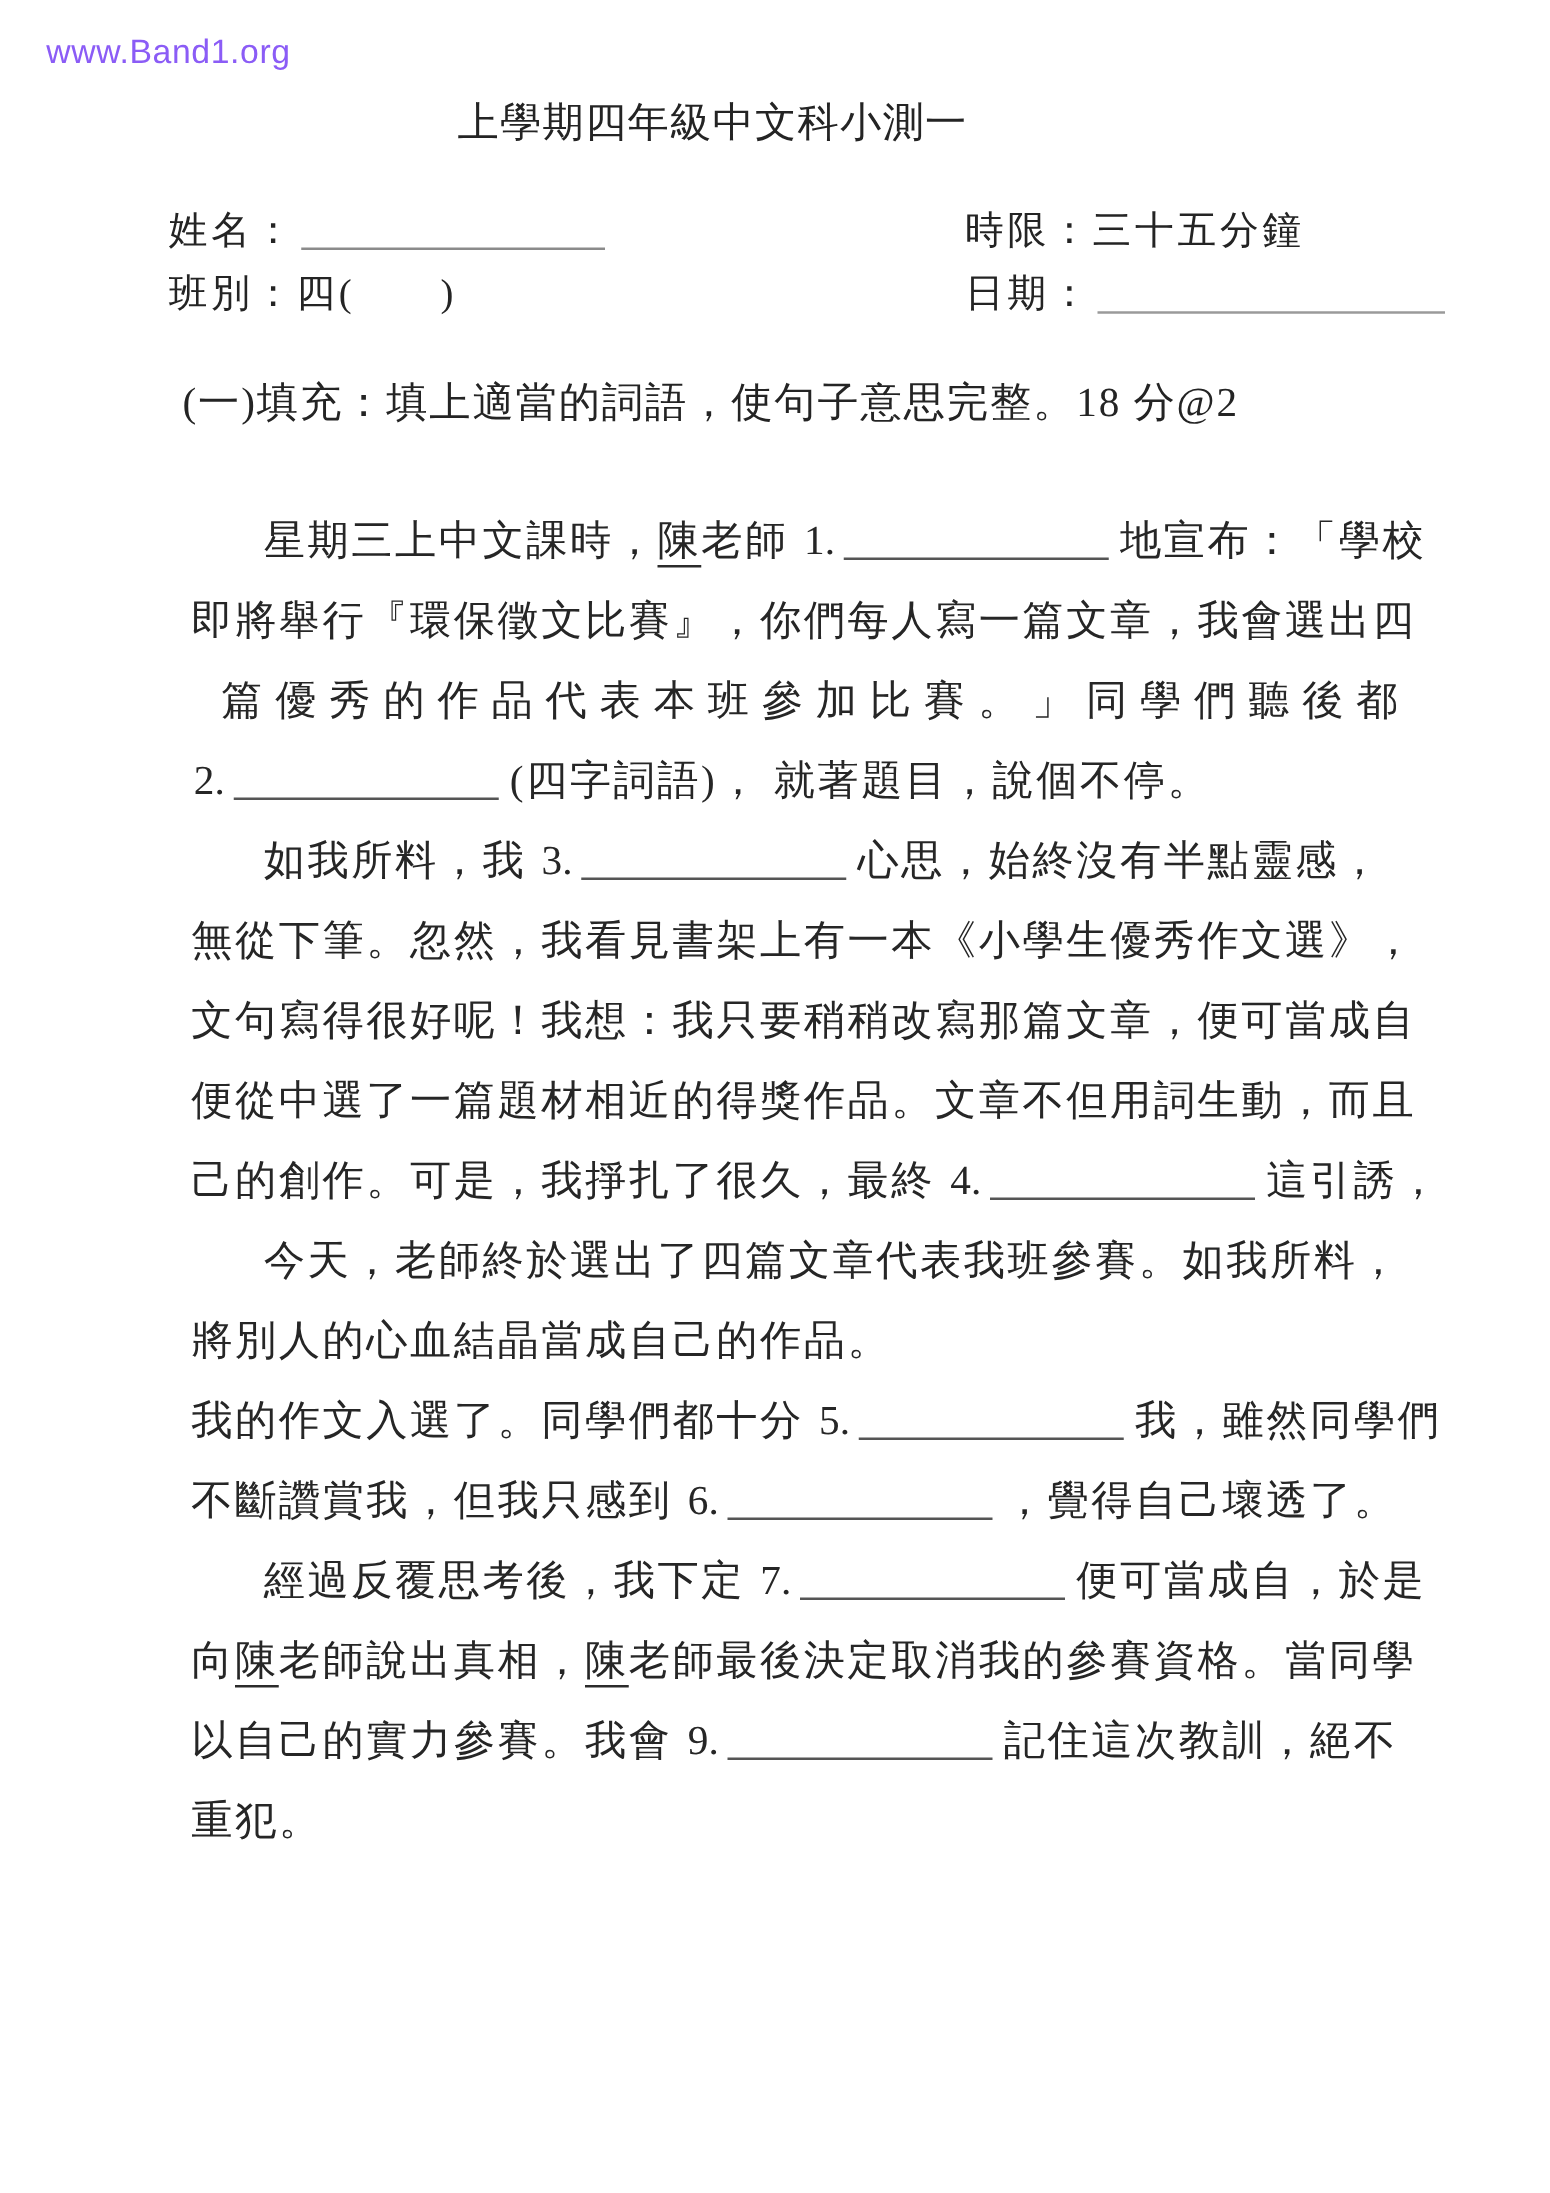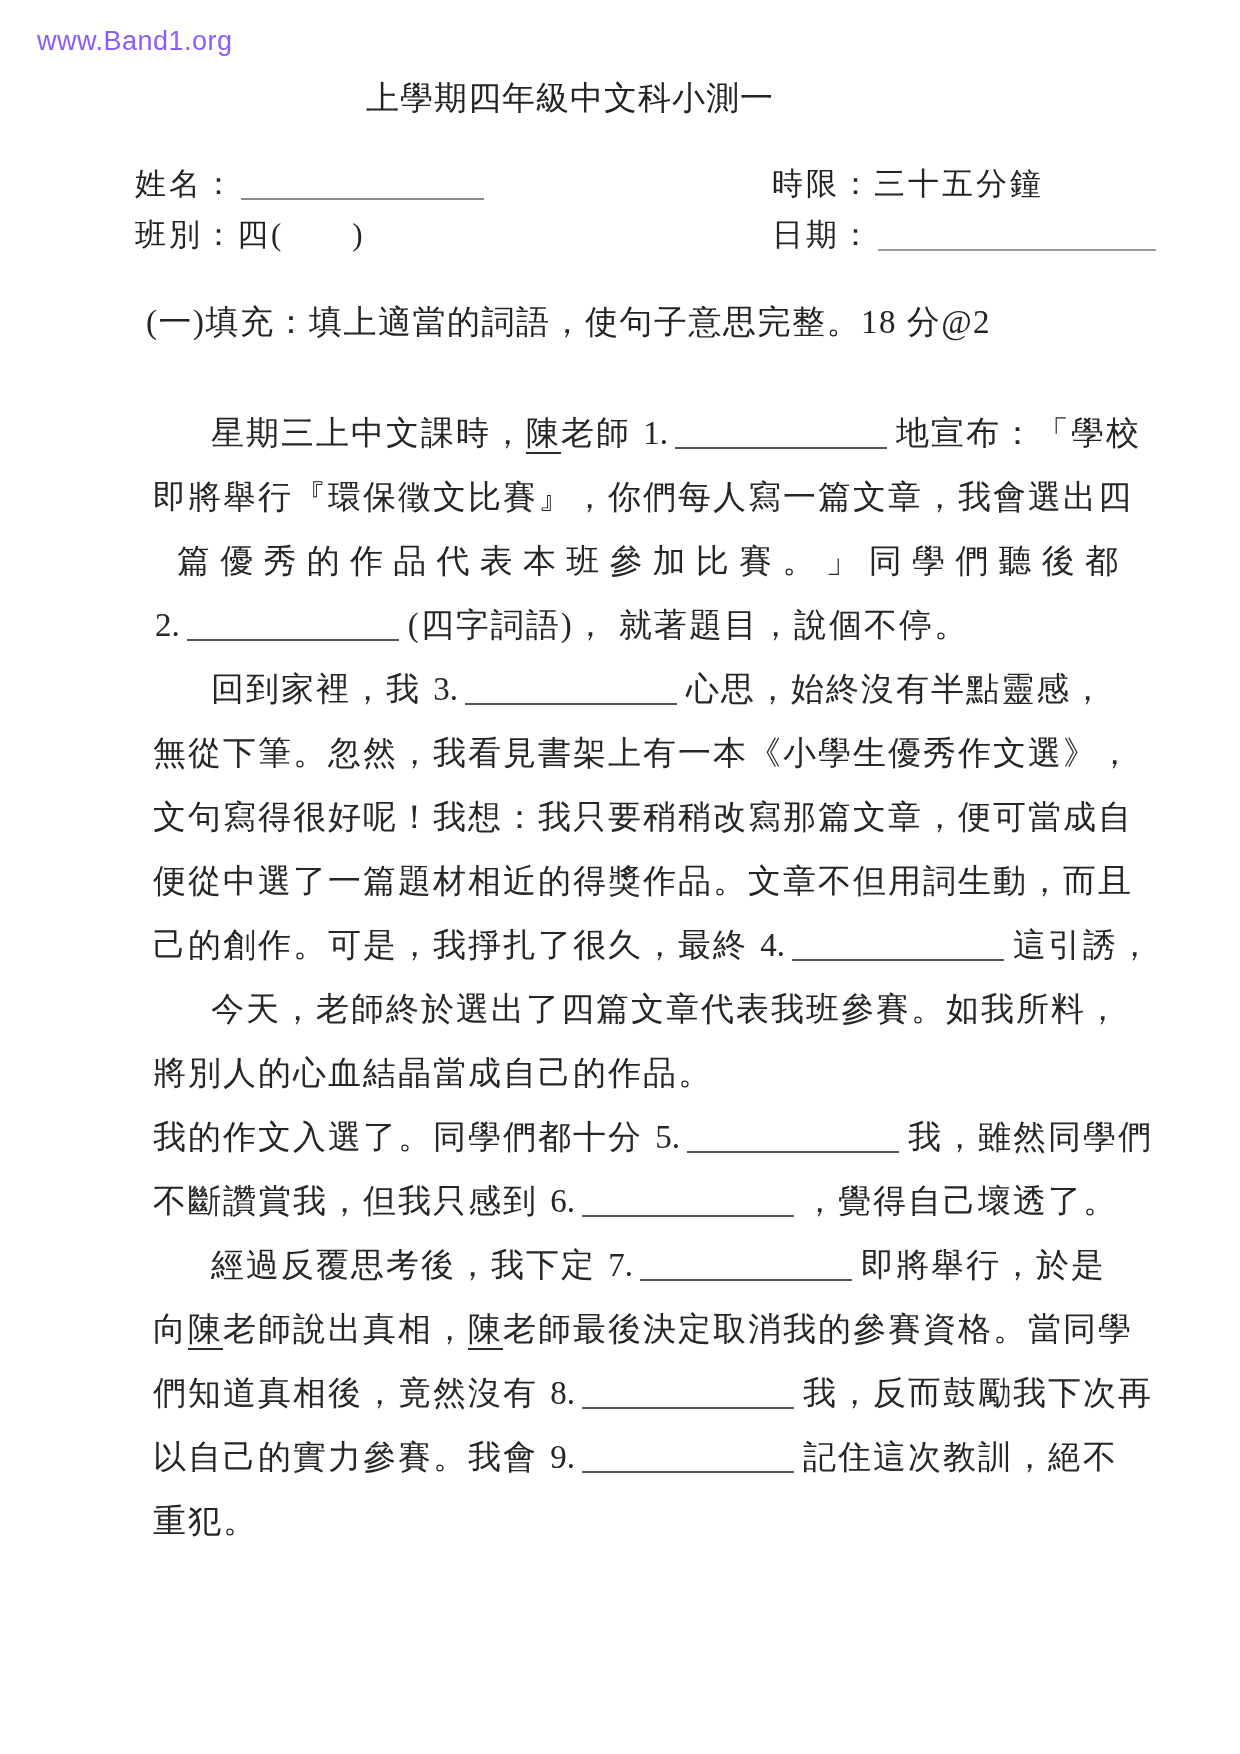--- a/index.html
+++ b/index.html
@@ -73,29 +73,28 @@
     <span>日期：</span><span class="fill-line date-line"></span>
   </div>
 
   <div class="section-heading">(一)填充：填上適當的詞語，使句子意思完整。18 分@2</div>
 
   <div class="body-lines" id="body-lines">
       <div class="line indent"><span>星期三上中文課時，</span><span class="pname">陳</span><span>老師 </span><span class="qnum">1.</span><span class="blank"></span><span>地宣布：「學校</span></div>
       <div class="line"><span>即將舉行『環保徵文比賽』，你們每人寫一篇文章，我會選出四</span></div>
       <div class="line stretch"><span>篇優秀的作品代表本班參加比賽。」同學們聽後都</span></div>
       <div class="line"><span class="qnum">2.</span><span class="blank"></span><span>(四字詞語)， 就著題目，說個不停。</span></div>
-      <div class="line indent"><span>回到家裡，我 </span><span class="qnum">3.</span><span class="blank"></span><span>心思，始終沒有半點靈感，</span></div>
+      <div class="line indent"><span>如我所料，我 </span><span class="qnum">3.</span><span class="blank"></span><span>心思，始終沒有半點靈感，</span></div>
       <div class="line"><span>無從下筆。忽然，我看見書架上有一本《小學生優秀作文選》，</span></div>
       <div class="line"><span>文句寫得很好呢！我想：我只要稍稍改寫那篇文章，便可當成自</span></div>
       <div class="line"><span>便從中選了一篇題材相近的得獎作品。文章不但用詞生動，而且</span></div>
       <div class="line"><span>己的創作。可是，我掙扎了很久，最終 </span><span class="qnum">4.</span><span class="blank"></span><span>這引誘，</span></div>
       <div class="line indent"><span>今天，老師終於選出了四篇文章代表我班參賽。如我所料，</span></div>
       <div class="line"><span>將別人的心血結晶當成自己的作品。</span></div>
       <div class="line"><span>我的作文入選了。同學們都十分 </span><span class="qnum">5.</span><span class="blank"></span><span>我，雖然同學們</span></div>
       <div class="line"><span>不斷讚賞我，但我只感到 </span><span class="qnum">6.</span><span class="blank"></span><span>，覺得自己壞透了。</span></div>
-      <div class="line indent"><span>經過反覆思考後，我下定 </span><span class="qnum">7.</span><span class="blank"></span><span>即將舉行，於是</span></div>
+      <div class="line indent"><span>經過反覆思考後，我下定 </span><span class="qnum">7.</span><span class="blank"></span><span>便可當成自，於是</span></div>
       <div class="line"><span>向</span><span class="pname">陳</span><span>老師說出真相，</span><span class="pname">陳</span><span>老師最後決定取消我的參賽資格。當同學</span></div>
-      <div class="line"><span>們知道真相後，竟然沒有 </span><span class="qnum">8.</span><span class="blank"></span><span>我，反而鼓勵我下次再</span></div>
       <div class="line"><span>以自己的實力參賽。我會 </span><span class="qnum">9.</span><span class="blank"></span><span>記住這次教訓，絕不</span></div>
       <div class="line"><span>重犯。</span></div>
     </div>
 
 </div>
 
 </body></html>

